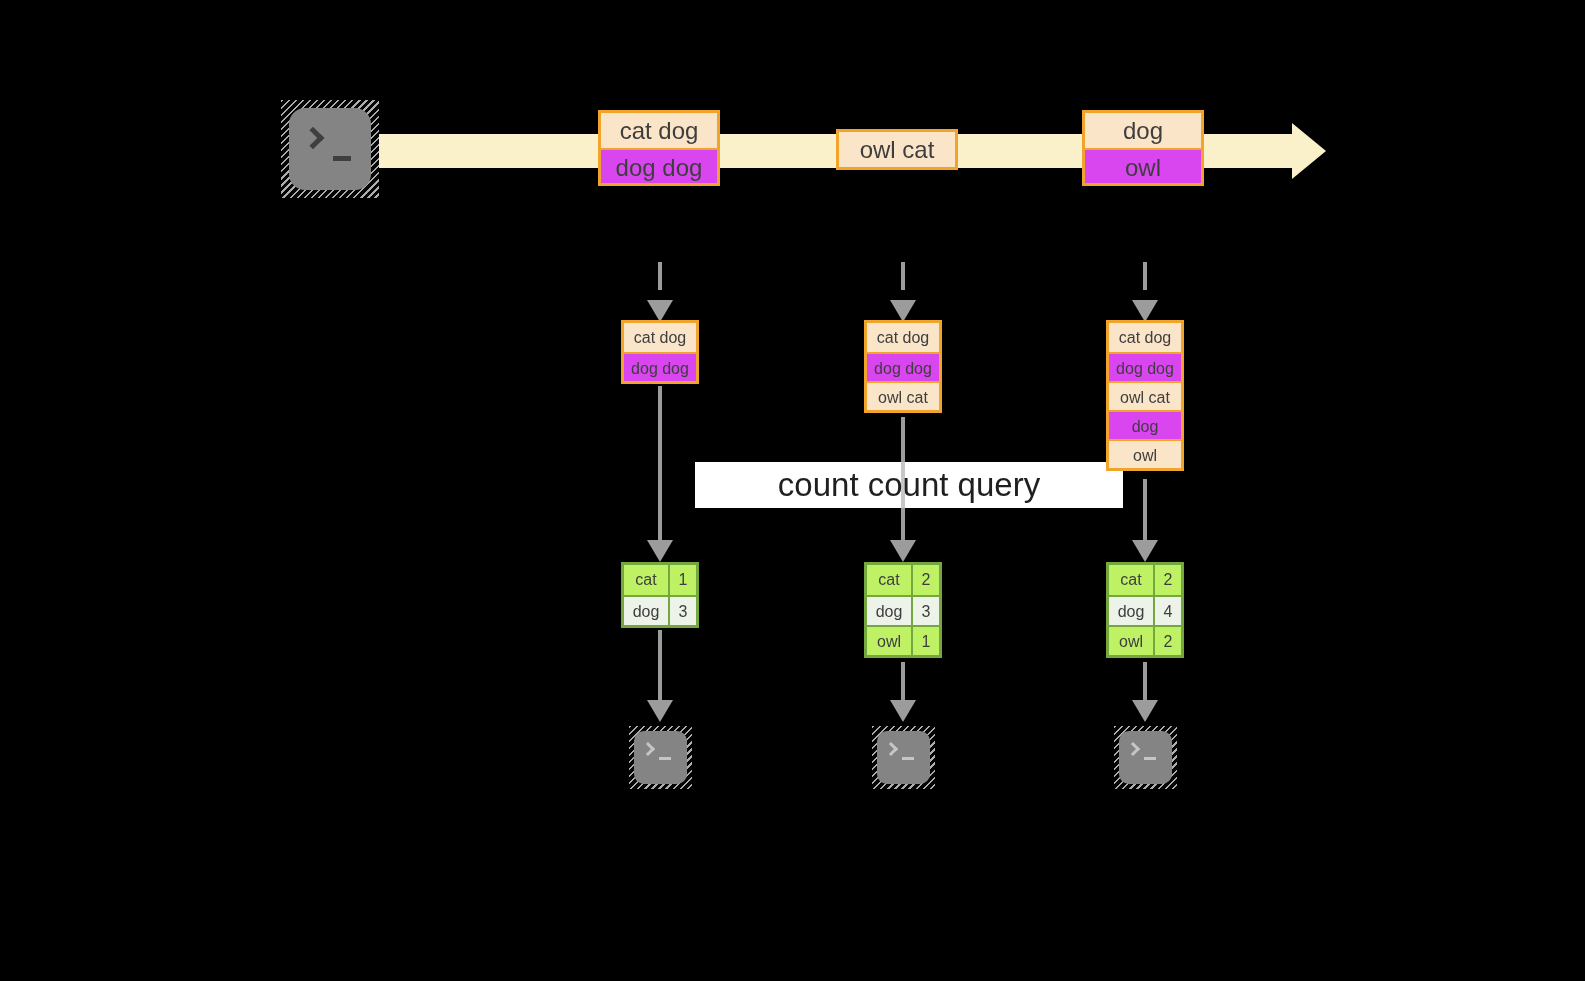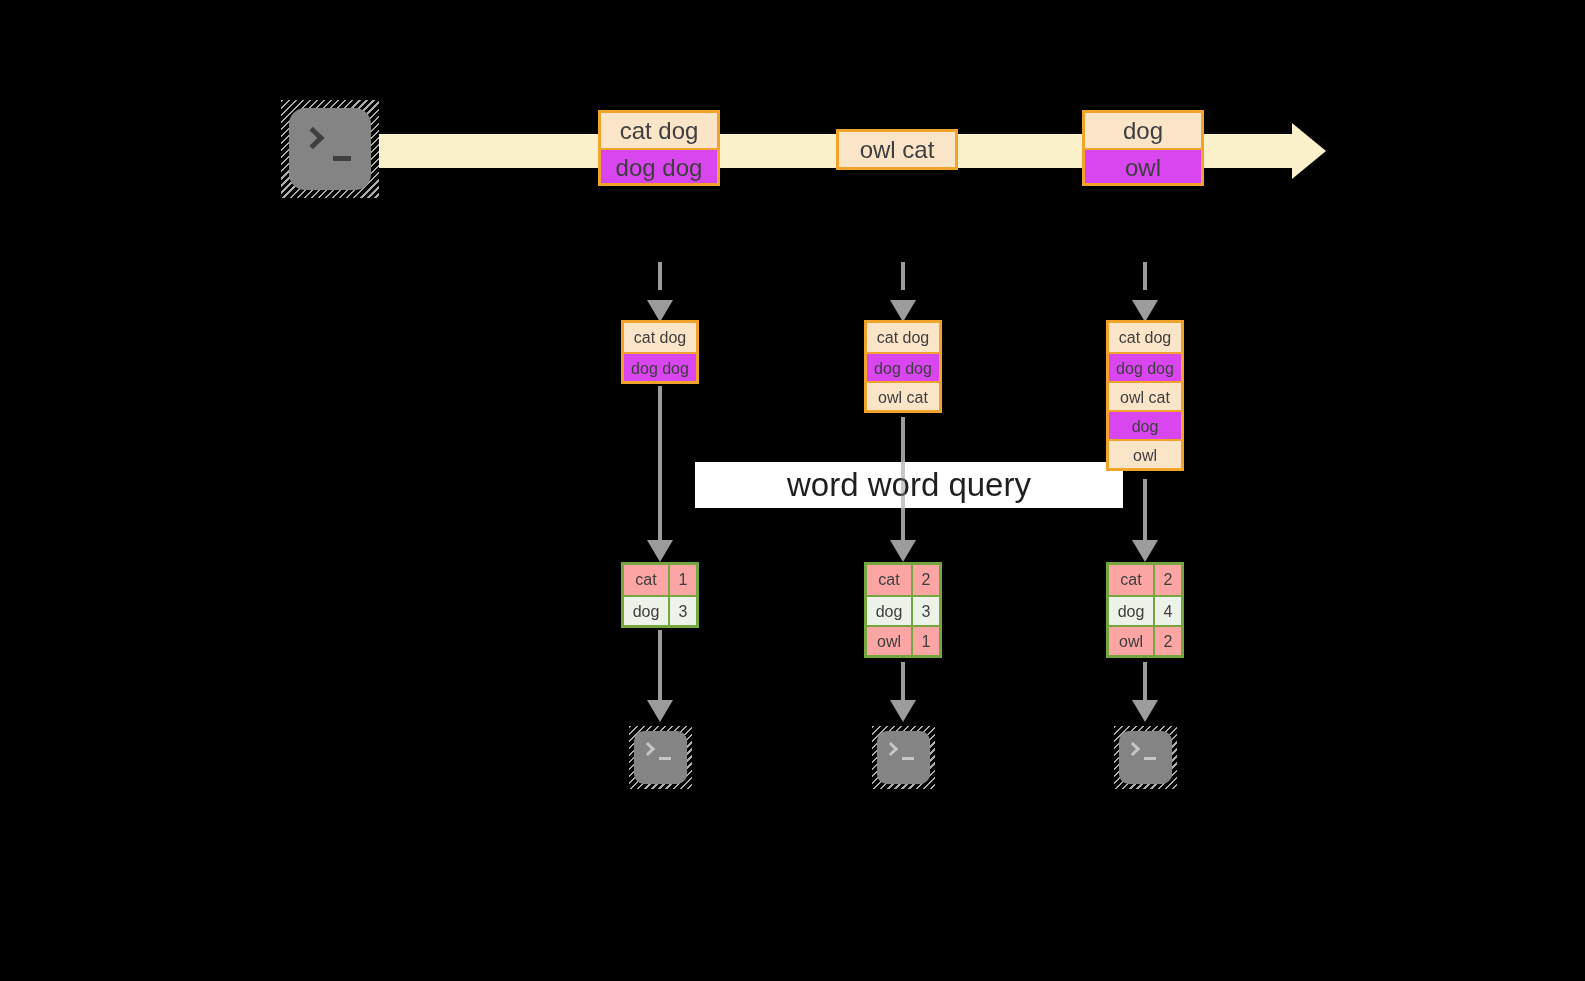--- a/index.html
+++ b/index.html
@@ -29,21 +29,21 @@
   
   .qband { position:absolute; left:695px; top:462px; width:428px; height:46px; background:#FFFFFF; z-index:2;
     text-align:center; line-height:46px; font-size:33px; font-weight:300; color:#1F1F1F; }
   .qline { position:absolute; left:901px; top:462px; width:4px; height:46px; background:rgba(130,130,130,.45); z-index:3; }
   
   .gtable { position:absolute; width:78px; border:3px solid #74A83F; z-index:4; }
   .grow { display:flex; height:30px; line-height:30px; font-size:16px; color:#3E3E3E; }
   .grow + .grow { border-top:2px solid #74A83F; }
   .gword  { width:46px; text-align:center; border-right:2px solid #74A83F; }
   .gcount { flex:1; text-align:center; }
-  .gfill-a .gword, .gfill-a .gcount { background:#fca5a5; }
+  .gfill-a .gword, .gfill-a .gcount { background:#bef264; }
   .gfill-b .gword, .gfill-b .gcount { background:#EDF3E8; }
   
   .term { position:absolute; z-index:4; background-color:#050505;
     background-image:repeating-linear-gradient(135deg, #ADADAD 0 1.6px, rgba(0,0,0,0) 1.6px 5px); }
   .term-inner { position:absolute; background:#848484; }
   .term-lg { width:98px; height:98px; }
   .term-lg .term-inner { left:8px; top:8px; right:8px; bottom:8px; border-radius:16px; }
   .term-sm { width:63px; height:63px; }
   .term-sm .term-inner { left:5px; top:5px; right:5px; bottom:5px; border-radius:10px; }
   .chev { position:absolute; transform:rotate(45deg); }
@@ -105,21 +105,21 @@
     <div class="srow fill-a">owl</div>
   </div>
 
   <div class="vline" style="left:658px;  top:386px; height:156px;"></div>
   <div class="head-down" style="left:647px;  top:540px;"></div>
   <div class="vline" style="left:901px;  top:417px; height:125px;"></div>
   <div class="head-down" style="left:890px;  top:540px;"></div>
   <div class="vline" style="left:1143px; top:479px; height:63px;"></div>
   <div class="head-down" style="left:1132px; top:540px;"></div>
 
-  <div class="qband">word word query</div>
+  <div class="qband">count count query</div>
   <div class="qline"></div>
 
   <div class="gtable" style="left:621px; top:562px;">
     <div class="grow gfill-a">
       <div class="gword">cat</div>
       <div class="gcount">1</div>
     </div>
     <div class="grow gfill-b">
       <div class="gword">dog</div>
       <div class="gcount">3</div>

